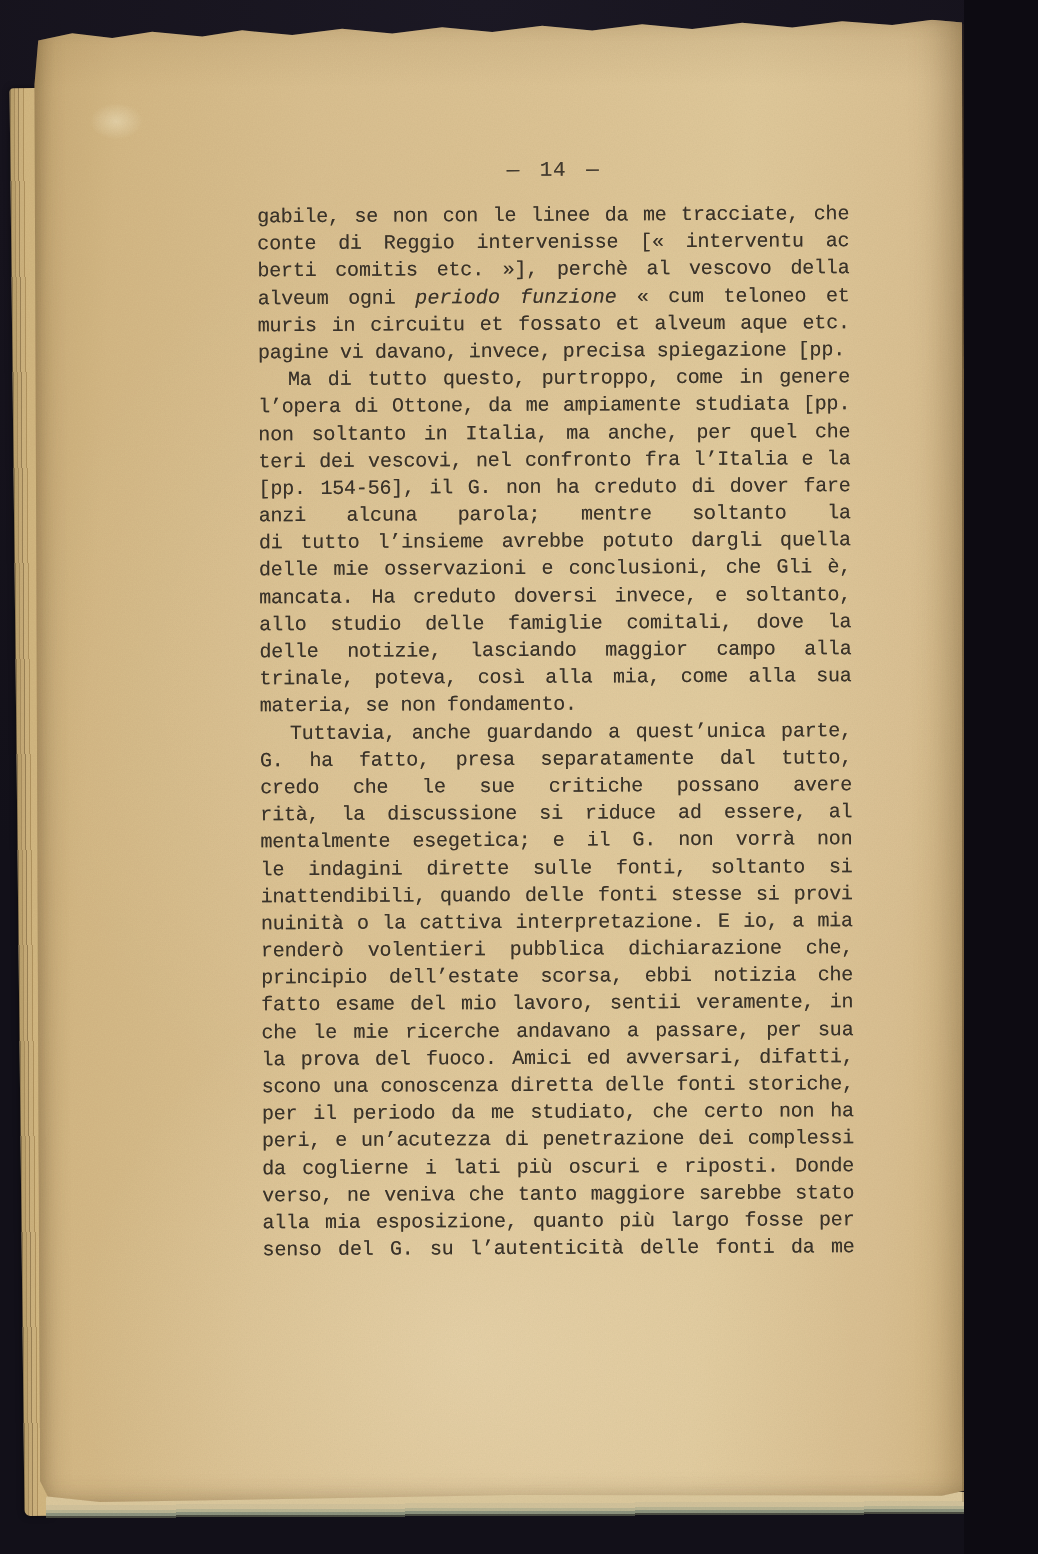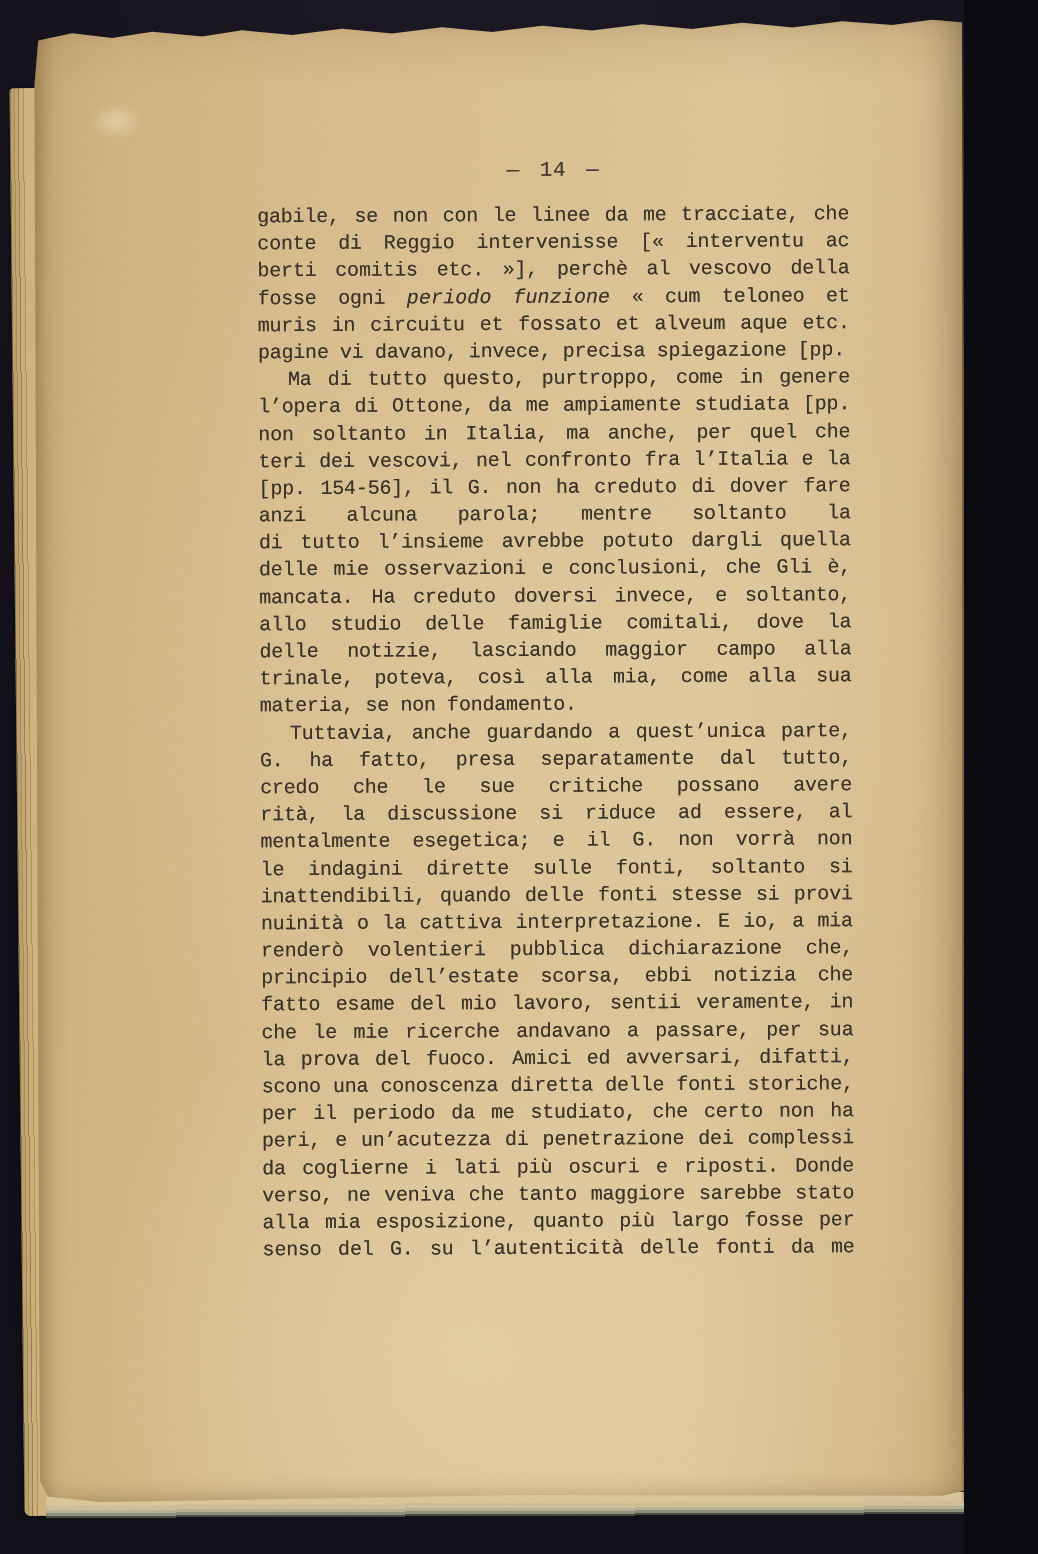--- a/index.html
+++ b/index.html
@@ -111,21 +111,21 @@
   <div class="stack-bottom"></div>
 
   <div class="facing-page"></div>
 
   <div class="page">
     <div class="header-num">— 14 —</div>
     <div class="body-text">
         <div class="line">gabile, se non con le linee da me tracciate, che proprio il</div>
         <div class="line">conte di Reggio intervenisse [« interventu ac peticione Adal-</div>
         <div class="line">berti comitis etc. »], perchè al vescovo della città fosse con-</div>
-        <div class="line"><span>fosse ogni </span><span class="it">periodo funzione</span><span> « cum teloneo et stratatico et</span></div>
+        <div class="line"><span>alveum ogni </span><span class="it">periodo funzione</span><span> « cum teloneo et stratatico et</span></div>
         <div class="line">muris in circuitu et fossato et alveum aque etc. ». Le mie</div>
         <div class="line para-end">pagine vi davano, invece, precisa spiegazione [pp. 163-65].</div>
         <div class="line indent">Ma di tutto questo, purtroppo, come in genere di tutta</div>
         <div class="line">l’opera di Ottone, da me ampiamente studiata [pp. 152-91],</div>
         <div class="line">non soltanto in Italia, ma anche, per quel che riguarda i po-</div>
         <div class="line">teri dei vescovi, nel confronto fra l’Italia e la Germania</div>
         <div class="line">[pp. 154-56], il G. non ha creduto di dover fare alcun conto,</div>
         <div class="line">anzi alcuna parola; mentre soltanto la considerazione esatta</div>
         <div class="line">di tutto l’insieme avrebbe potuto dargli quella giusta misura</div>
         <div class="line">delle mie osservazioni e conclusioni, che Gli è, di conseguenza,</div>

